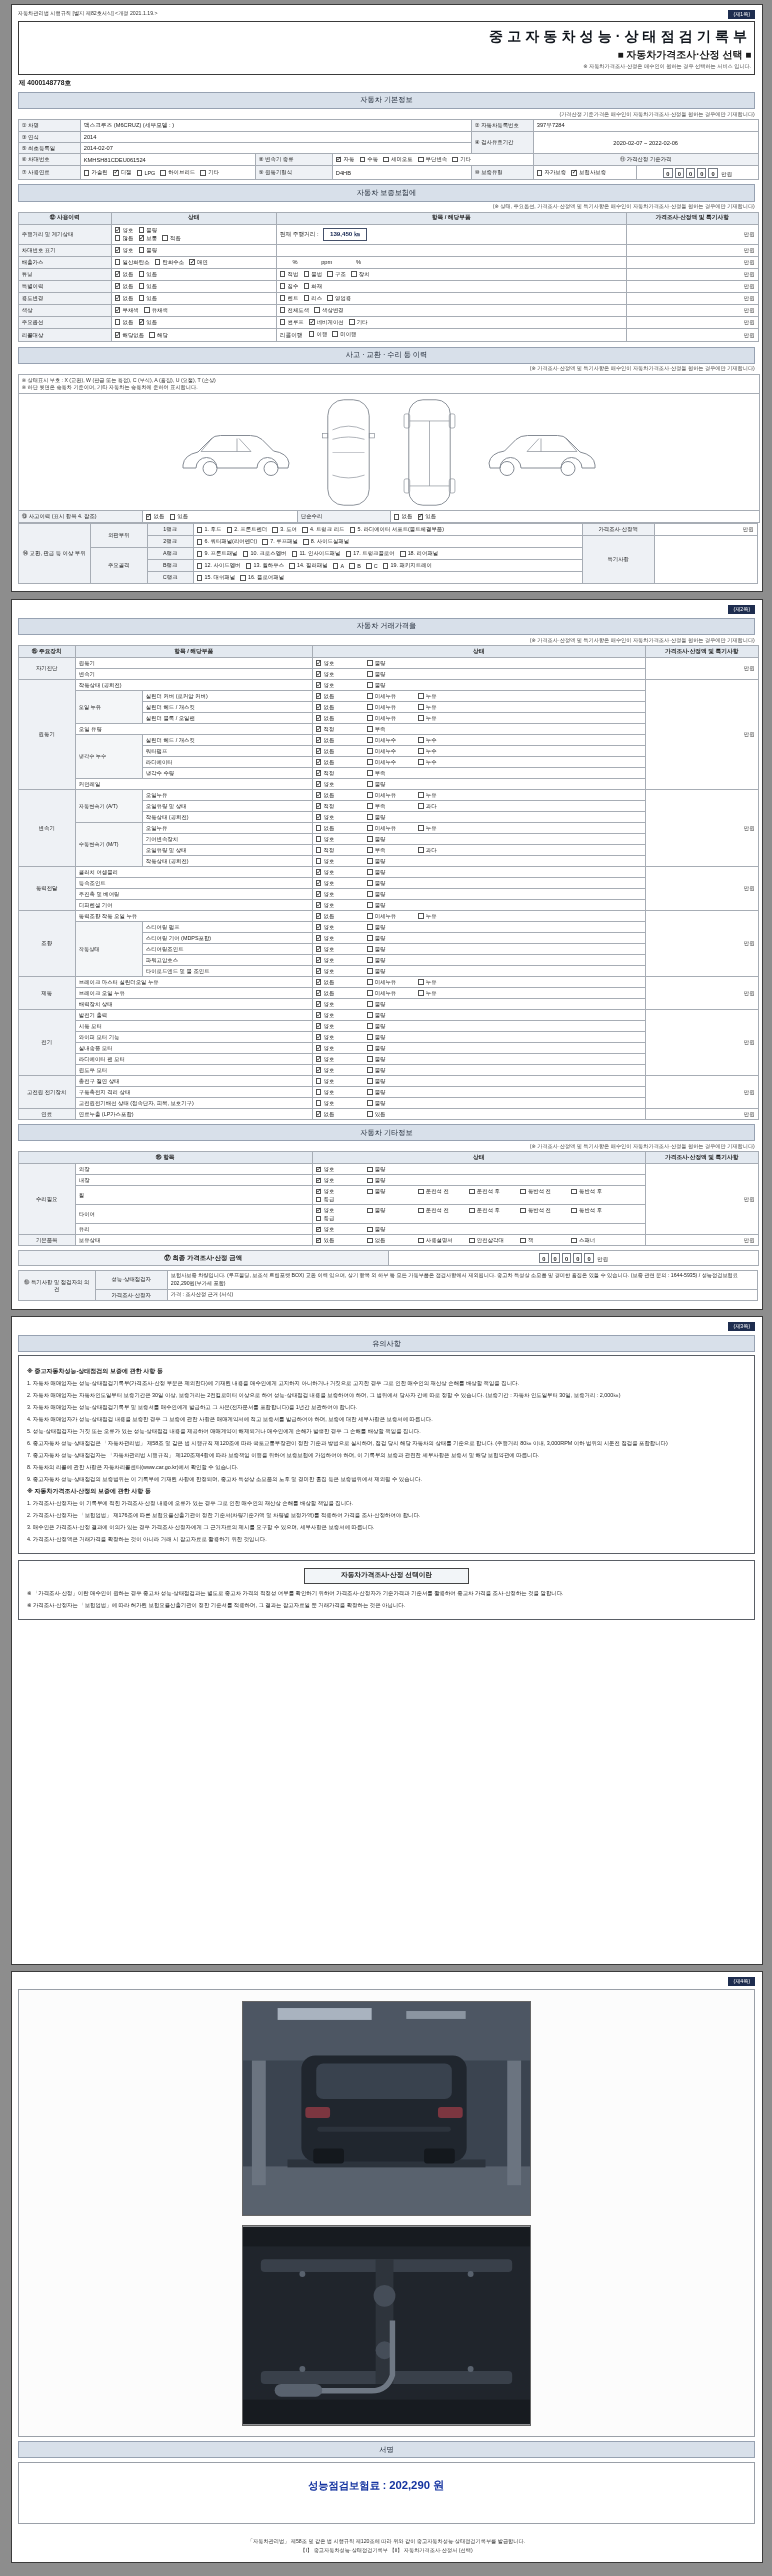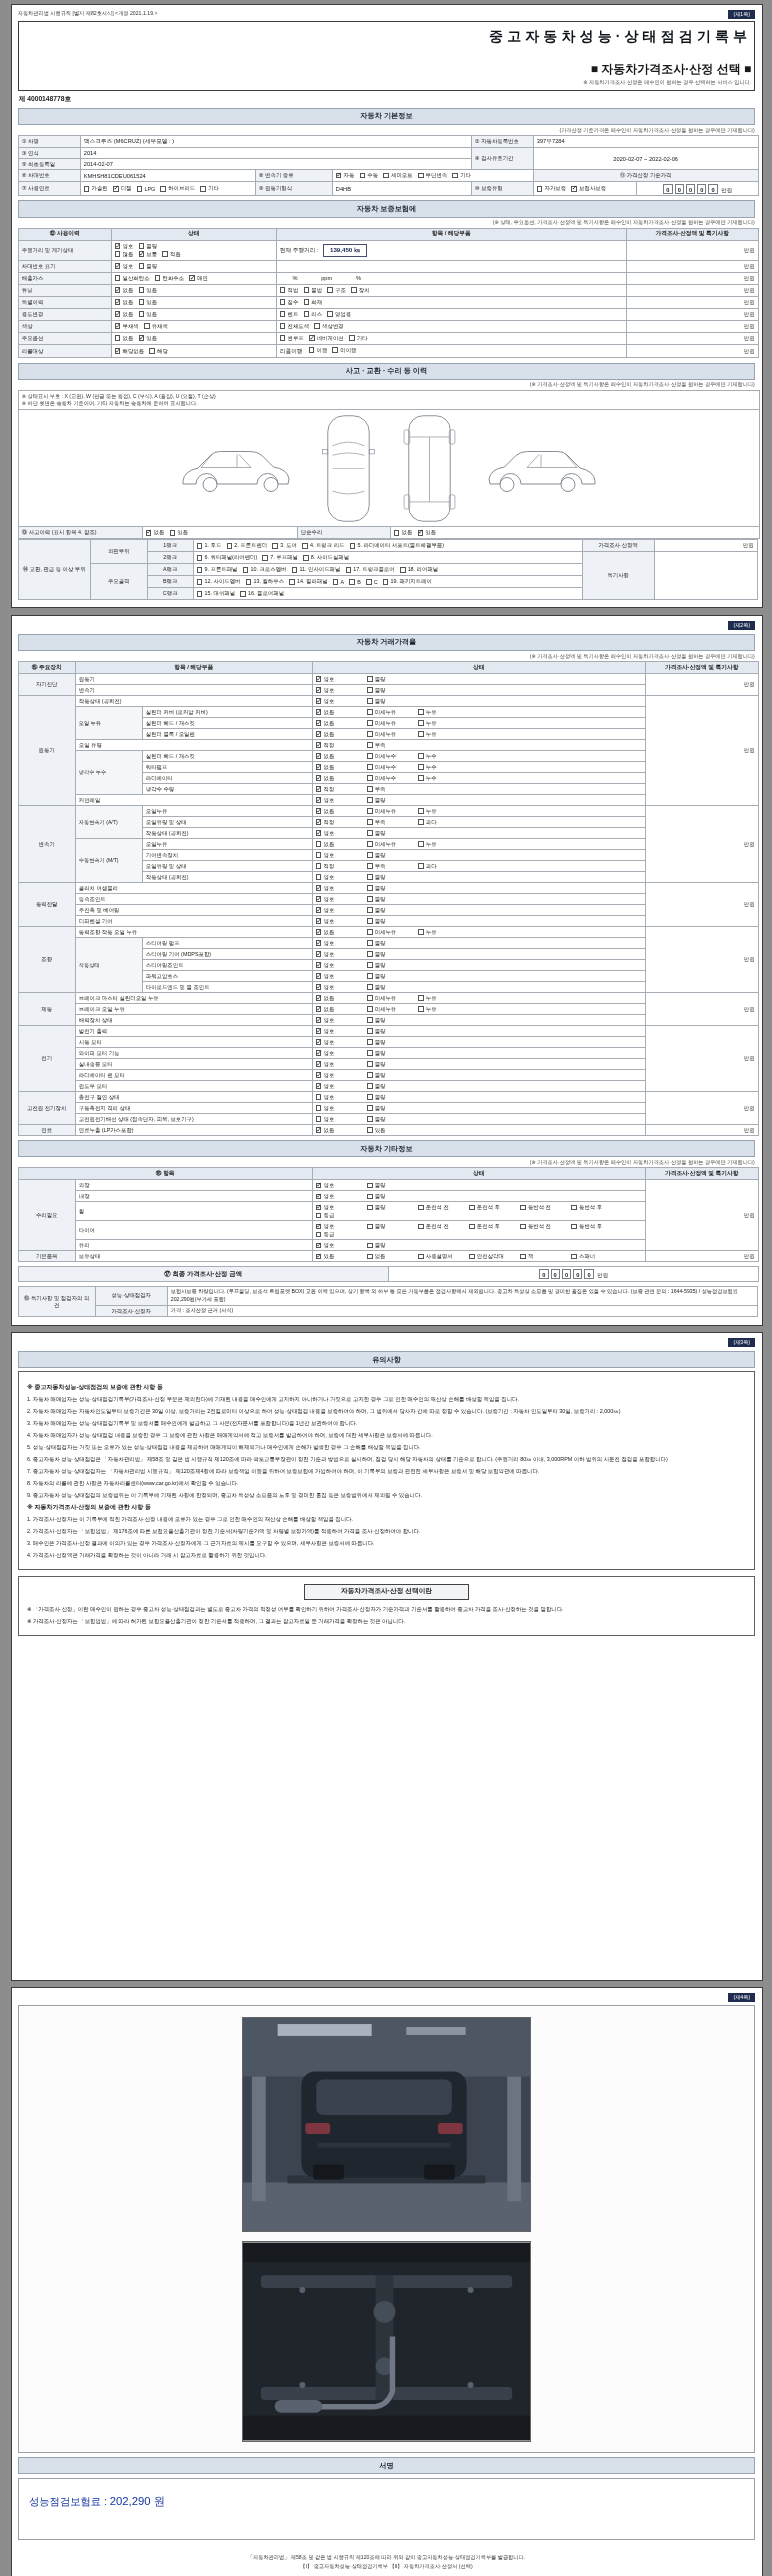--- a/index.html
+++ b/index.html
@@ -13,26 +13,26 @@
   .page {
     width: 752px; margin: 0 auto 6.2px auto; background: #fff;
     border: 0.5px solid #3c3c3c; padding: 5.2px 6.2px 7.2px 6.2px; position: relative;
   }
   .page-head { display: flex; justify-content: space-between; align-items: flex-start; margin-bottom: 2.1px; min-height: 8.2px; }
   .page-head.right-only { justify-content: flex-end; }
   .tiny { font-size: 5.2px; color: #333; }
   .page-tag { background: #1e2d4f; color: #fff; font-size: 5.2px; padding: 1px 5.2px; }
   .title-box { border: 1px solid #3a3a3a; text-align: right; padding: 5.2px 3.1px 4.1px 3.1px; }
   .title { font-size: 14px; font-weight: bold; letter-spacing: 4.1px; color: #10151c; }
-  .subtitle { font-size: 12px; font-weight: bold; margin-top: 15px; }
+  .subtitle { font-size: 10px; font-weight: bold; margin-top: 2px; }
   .subnote { margin-top: 1.5px; color: #444; }
   .doc-no { font-weight: bold; font-size: 6.7px; margin: 3.6px 1px 3.1px 1px; }
   .band {
     background: #d8e0ea; border: 0.5px solid #97a2b2; text-align: center;
-    font-weight: bold; font-size: 7.2px; padding: 2.6px 0; margin-top: 4.1px; color: #1c2533;
+    font-weight: normal; font-size: 7.2px; padding: 2.6px 0; margin-top: 4.1px; color: #1c2533;
   }
   .note-r { text-align: right; font-size: 5.2px; color: #444; margin: 1.5px 0.5px 1.5px 0; }
   table.tbl { width: 100%; border-collapse: collapse; table-layout: fixed; border: 0.8px solid #5a5f66; }
   .tbl th, .tbl td { border: 0.5px solid #a7adb5; padding: 1.5px 3.1px; vertical-align: middle; word-wrap: break-word; }
   .tbl th { background: #e3e9f0; font-size: 5.7px; }
   td.lab { background: #eef1f5; font-size: 5.4px; }
   .center { text-align: center; }
   .bold { font-weight: bold; }
   .cb { display: inline-flex; gap: 2.1px; align-items: center; margin: 0.5px 5.2px 0.5px 0; white-space: nowrap; font-size: 5.4px; }
   .box { width: 5.7px; height: 5.7px; border: 0.5px solid #555; background: #fff; display: inline-block; flex: none; position: relative; }
@@ -55,21 +55,21 @@
   .remark-text { font-size: 5.2px; line-height: 1.45; color: #222; }
   .notice-body { border: 0.8px solid #5a5f66; padding: 6.2px 8.2px; margin-top: 3.1px; }
   .nhead { font-weight: bold; font-size: 6px; margin: 4.1px 0 3.1px 0; }
   .nitem { font-size: 5.4px; line-height: 1.55; margin-bottom: 3.6px; text-align: justify; }
   .price-box { border: 0.8px solid #5a5f66; margin-top: 6.2px; padding: 6.2px 8.2px; }
   .price-box-title { border: 0.8px solid #444; display: block; width: 165px; margin: 0 auto 5.2px auto; text-align: center; font-weight: bold; font-size: 6.7px; padding: 2.6px 0; background: #f2f5f8; }
   .photo-wrap { border: 0.5px solid #9aa0a8; margin-top: 3.1px; padding: 10.3px 0; background: #fcfcfc; text-align: center; }
   .photo { width: 289px; margin: 0 auto 9.3px auto; border: 0.5px solid #666; line-height: 0; }
   .photo:last-child { margin-bottom: 0; }
   .sign-area { border: 0.5px solid #9aa0a8; min-height: 62px; margin-top: 3.1px; padding: 15.5px 31px 5.2px 10.3px; }
-  .premium { text-align: left; font-size: 10.3px; font-weight: normal; color: #1433a0; }
+  .premium { text-align: center; font-size: 10.3px; font-weight: bold; color: #1433a0; }
   .premium .premium-val { font-size: 11.3px; }
   .footer { text-align: center; margin-top: 13.4px; color: #333; line-height: 1.7; }
   svg { display: block; }
   .car-diagram { line-height: 0; }
 </style>
 </head>
 <body>
 
 <div class="canvas">
 

